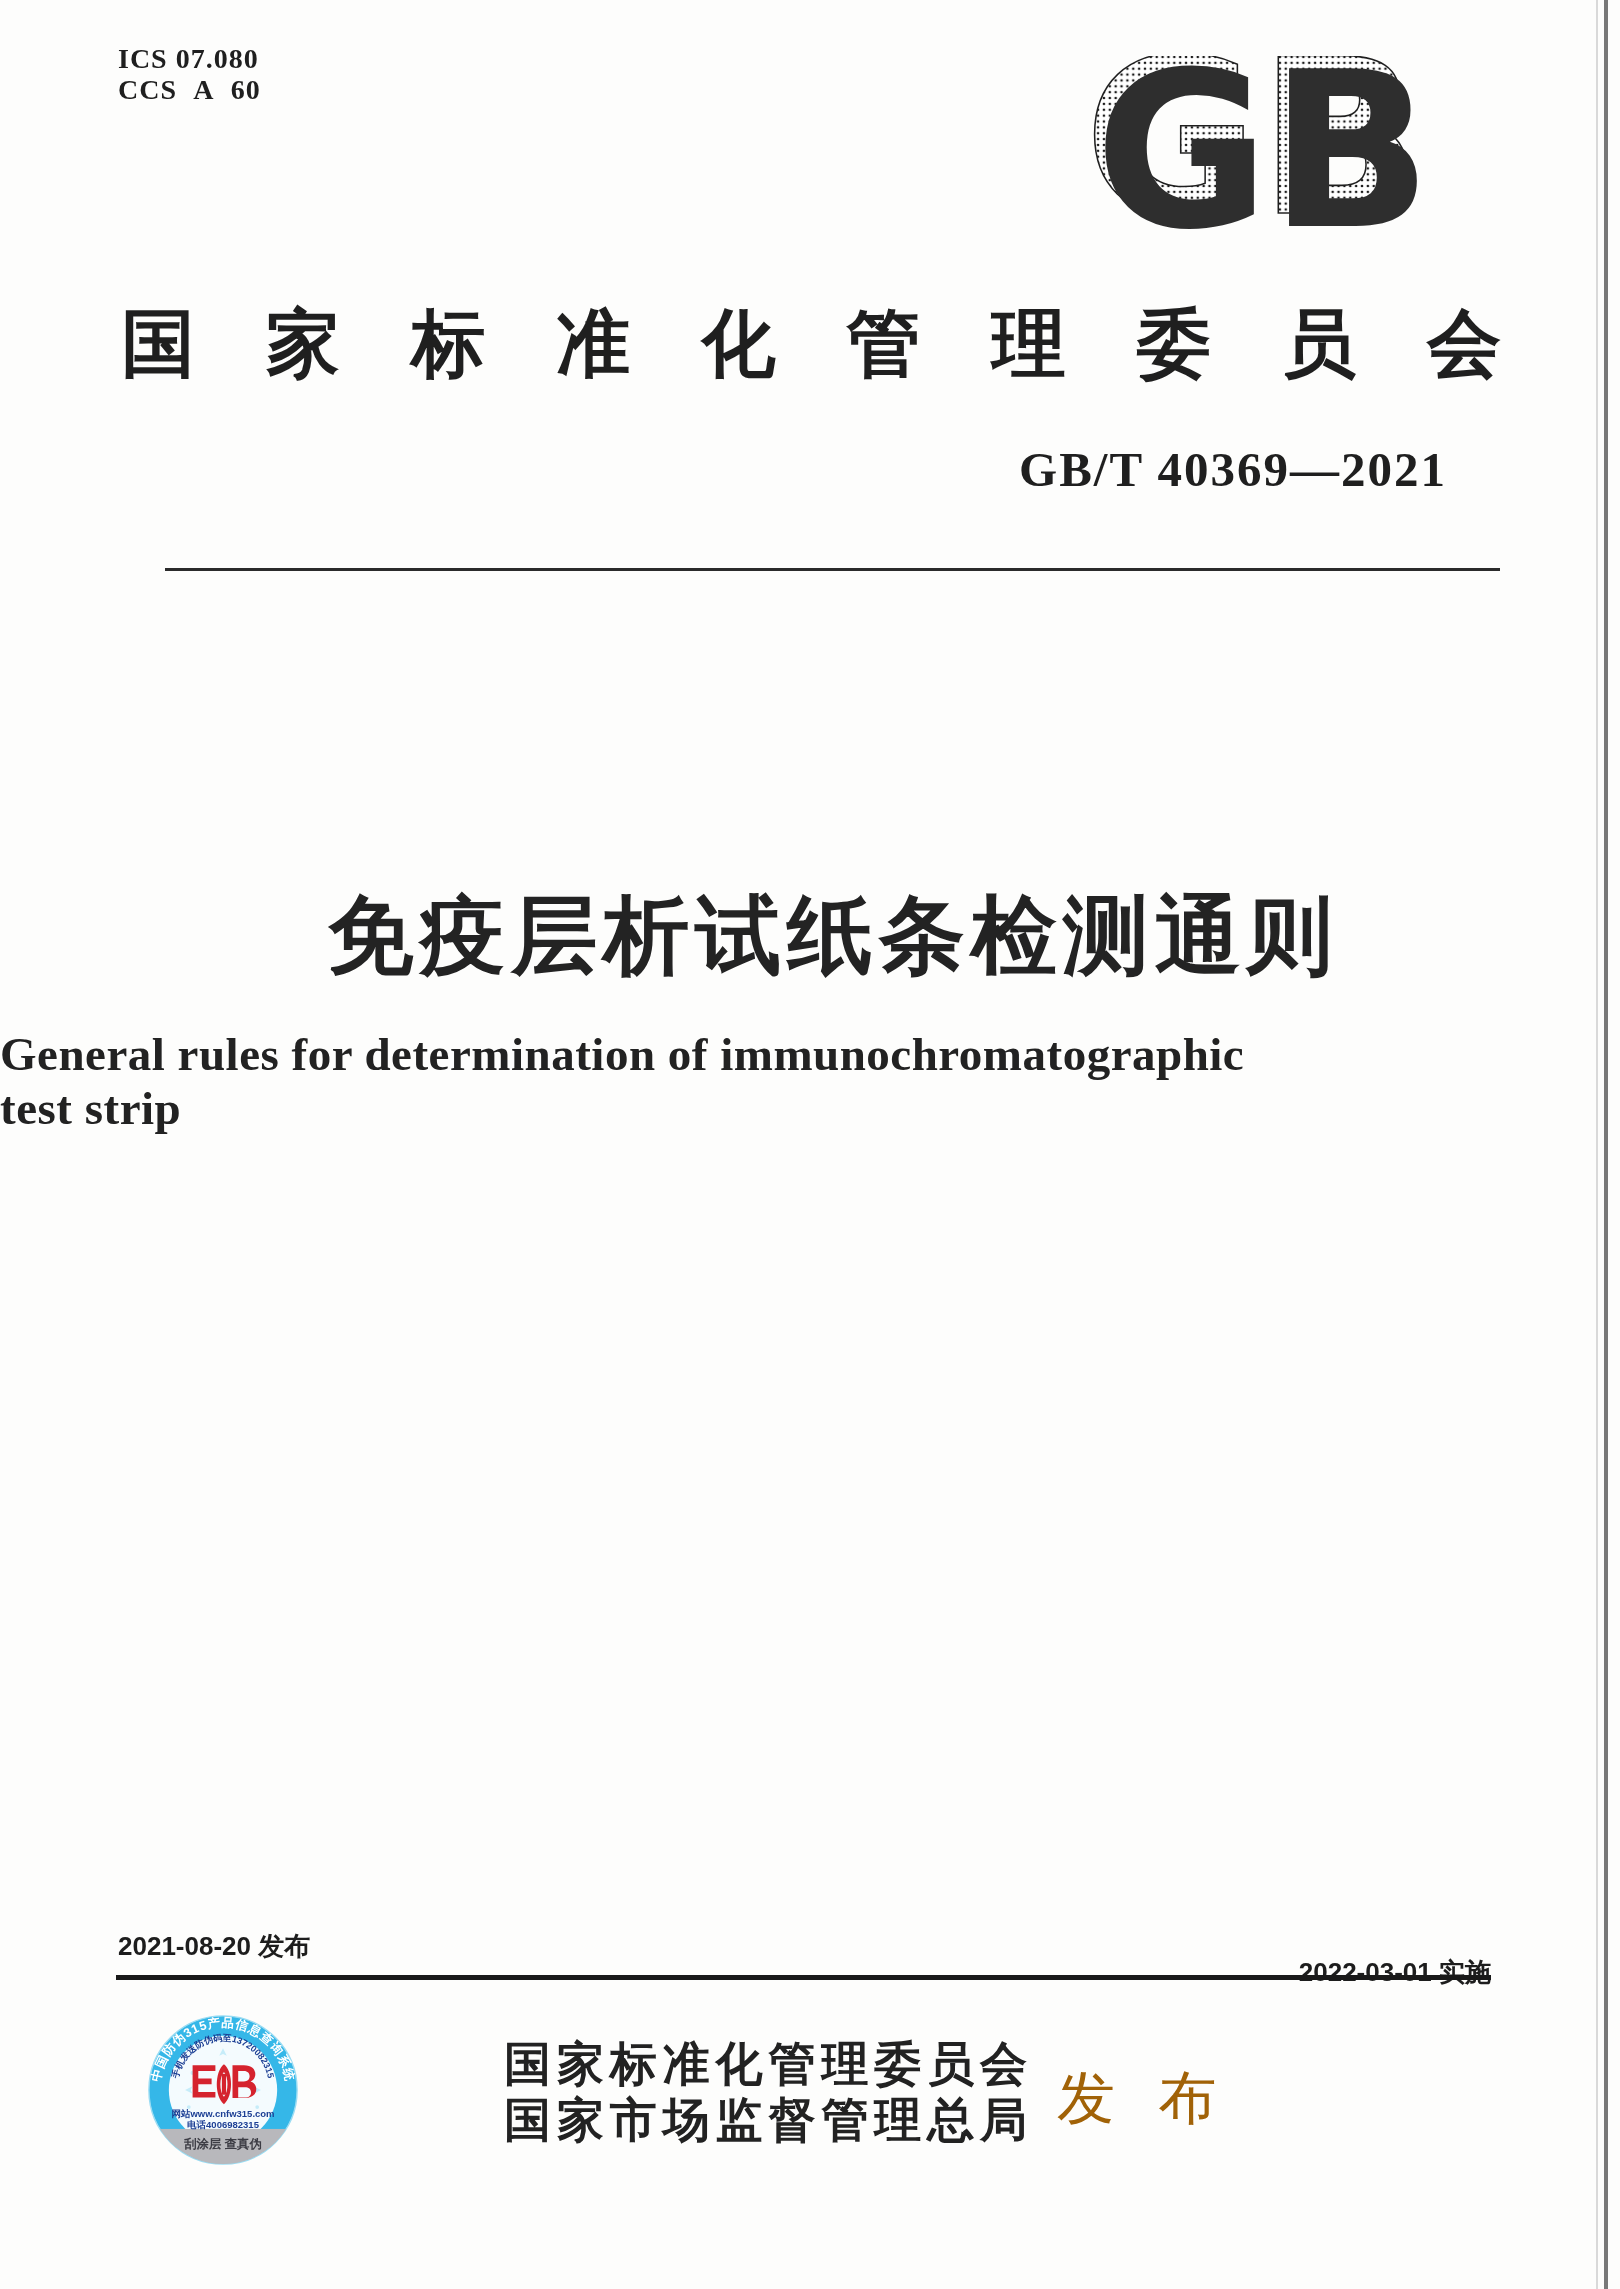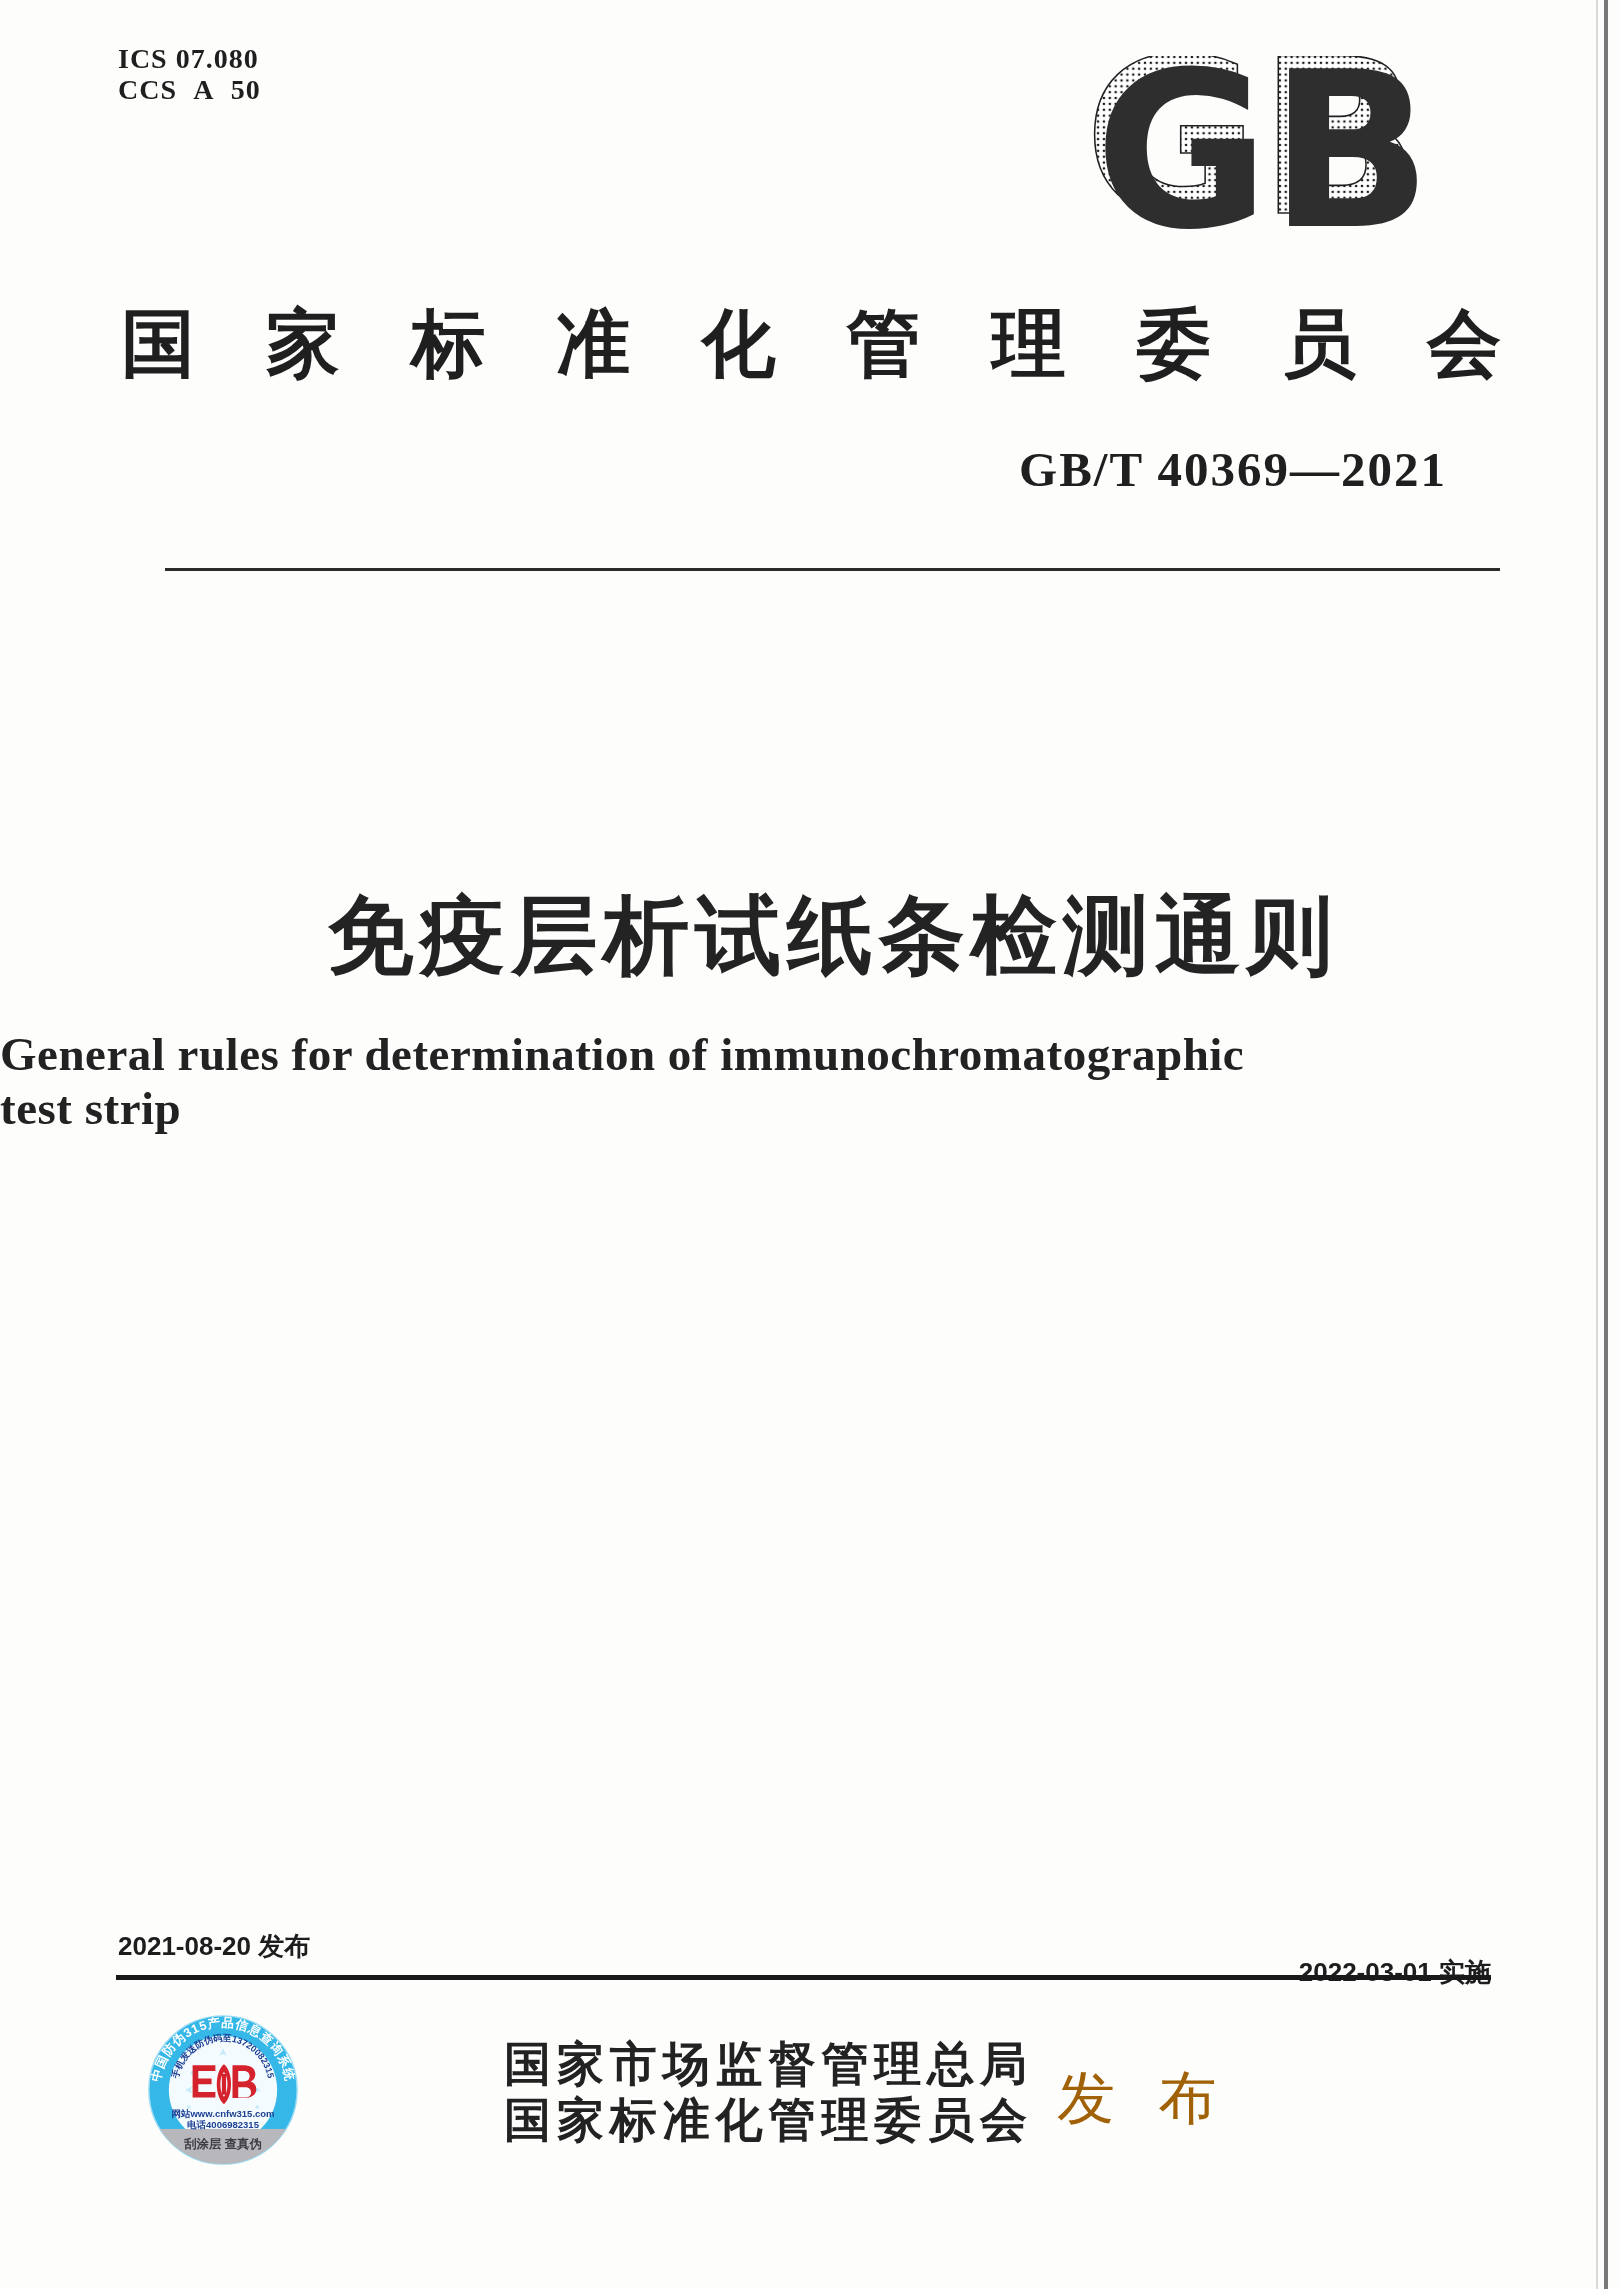--- a/index.html
+++ b/index.html
@@ -56,21 +56,21 @@
 </head>
 <body>
 
 <div class="page">
 
   <div class="scan-line-light"></div>
   <div class="scan-line-dark"></div>
 
   <div class="ics-block">
     <div class="ics">ICS 07.080</div>
-    <div class="ccs">CCS A 50</div>
+    <div class="ccs">CCS A 60</div>
   </div>
 
   <svg class="gb-logo" viewBox="0 0 372 178" xmlns="http://www.w3.org/2000/svg">
     <defs>
       <pattern id="gbdots" width="6" height="6" patternUnits="userSpaceOnUse">
         <rect width="6" height="6" fill="#ffffff"></rect>
         <circle cx="2" cy="2" r="1.35" fill="#1a1a1a"></circle>
       </pattern>
     </defs>
     <text x="196" y="174" text-anchor="middle" textLength="345" lengthAdjust="spacingAndGlyphs" transform="translate(-11,-13)" font-family="'DejaVu Sans','Liberation Sans',sans-serif" font-weight="bold" font-size="220" fill="url(#gbdots)" stroke="#1f1f1f" stroke-width="1.6">GB</text>
@@ -87,22 +87,22 @@
   <div class="title-en">General rules for determination of immunochromatographic test strip</div>
 
   <div class="date-row">
     <div class="date-issue">2021-08-20 发布</div>
     <div class="date-impl">2022-03-01 实施</div>
   </div>
 
   <div class="rule-thick"></div>
 
   <div class="publisher-lines">
+    <div>国家标准化管理委员会</div>
     <div>国家市场监督管理总局</div>
-    <div>国家标准化管理委员会</div>
   </div>
   <div class="publish-label">发 布</div>
 
   <svg class="seal" viewBox="0 0 160 160" xmlns="http://www.w3.org/2000/svg">
     <defs>
       <clipPath id="sealClip">
           <circle cx="80" cy="80" r="78"></circle>
         </clipPath>
       <path id="ringPath" d="M 14,92 A 67,67 0 1 1 146,92" fill="none"></path>
       <path id="arcPath" d="M 34,90 A 48,48 0 1 1 126,90" fill="none"></path>

